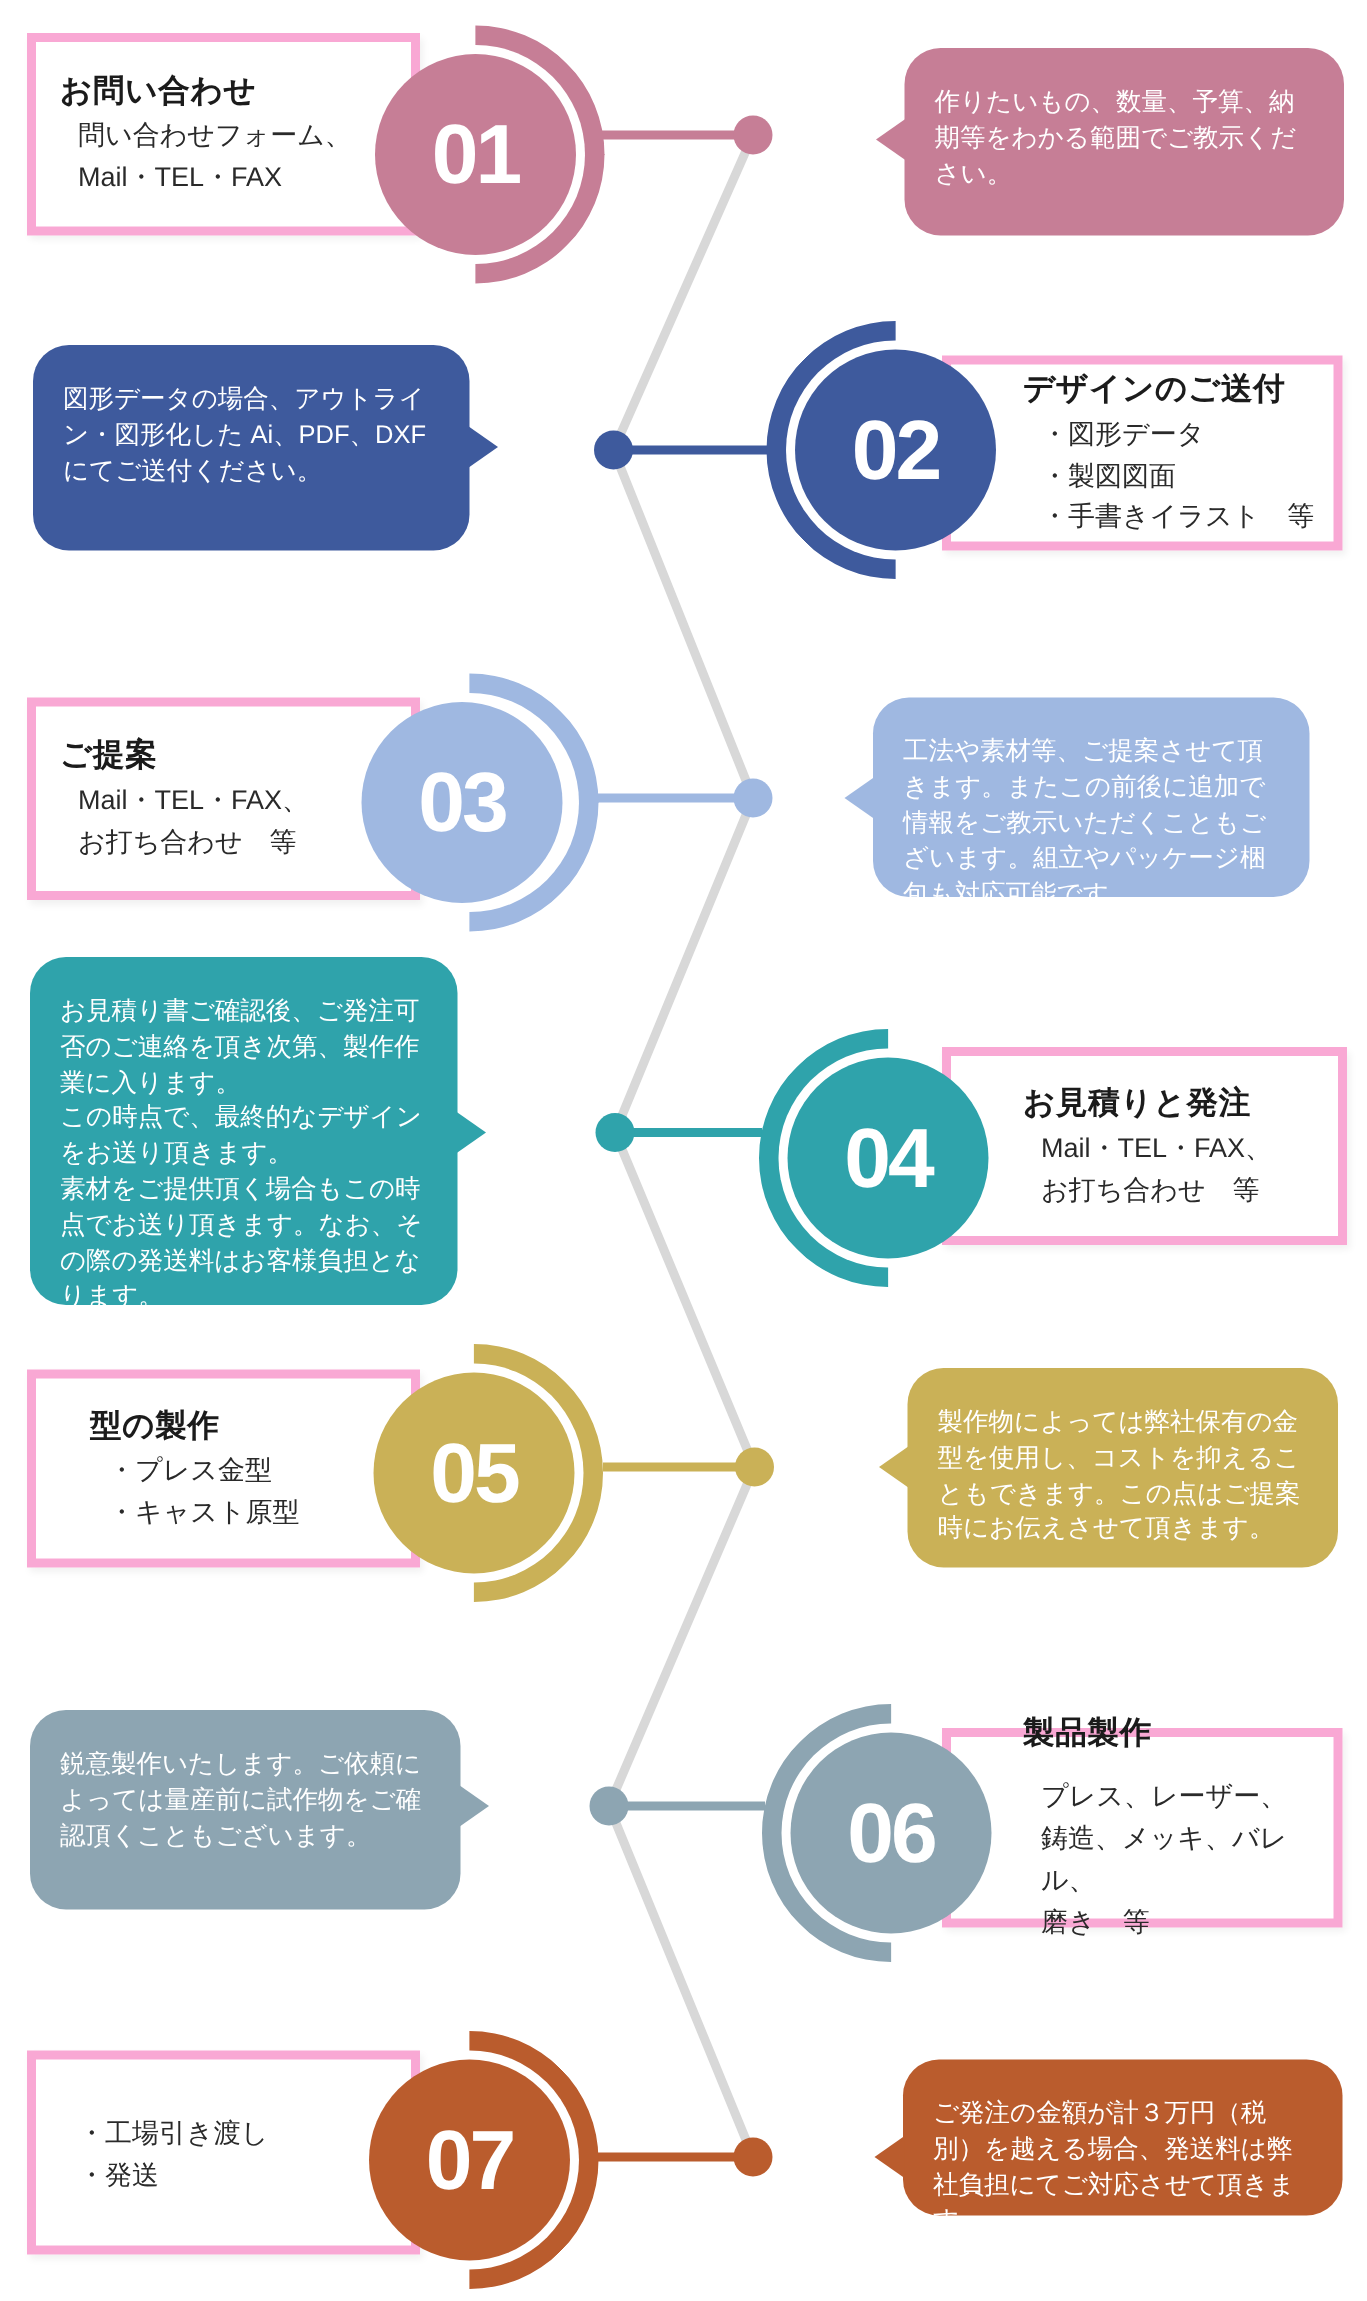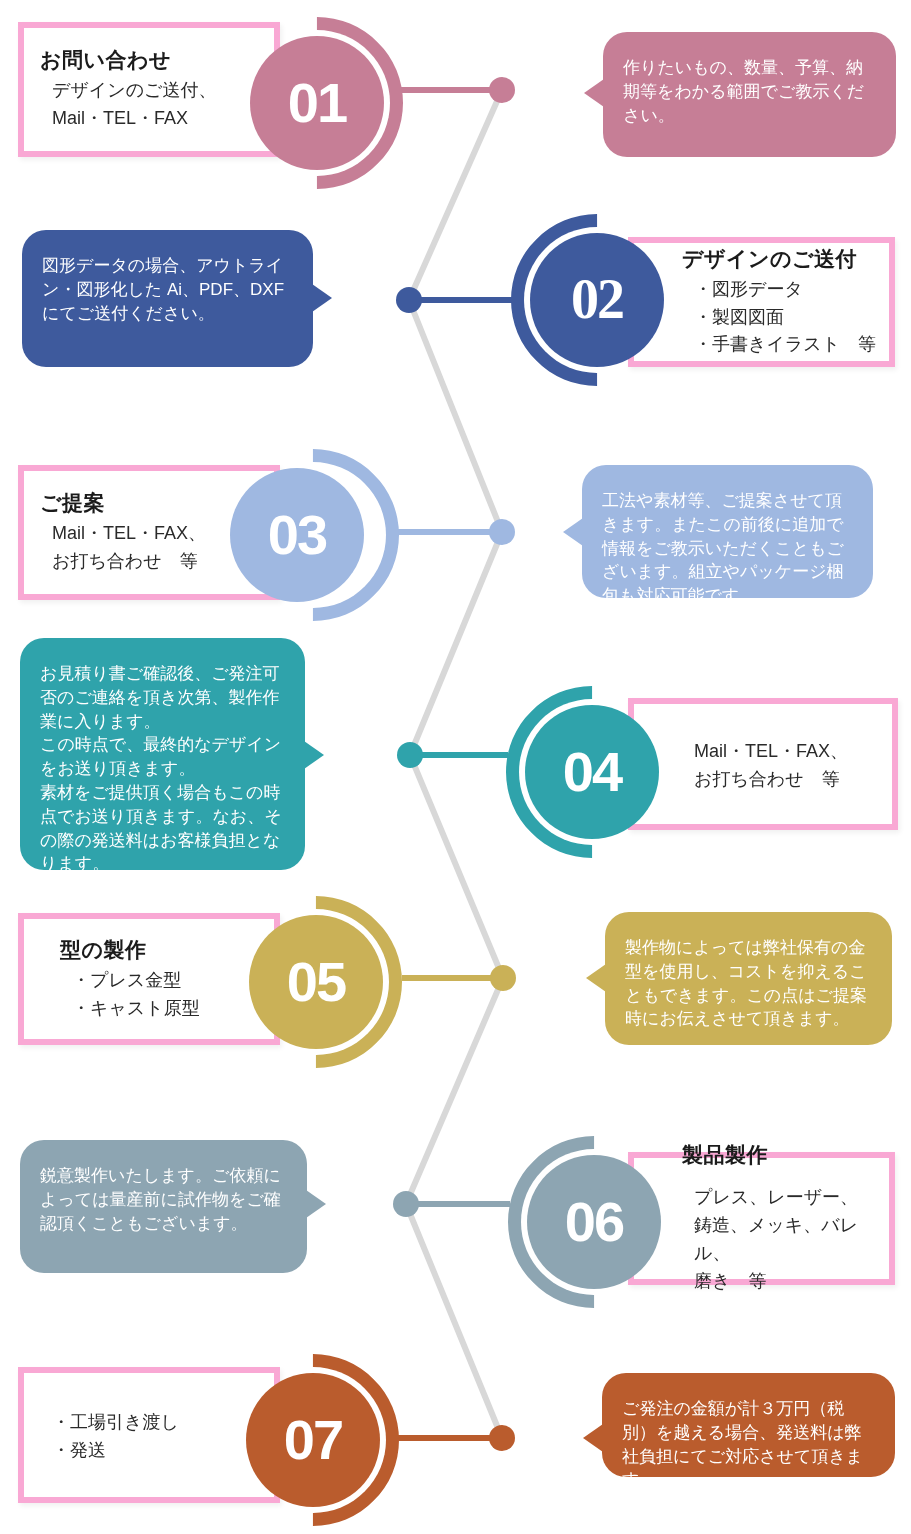--- a/index.html
+++ b/index.html
@@ -55,29 +55,29 @@
   .s1-box{left:18px;top:22px;width:262px;height:135px;}
   .s1-ring{left:231px;top:17px;}
   .s1-circle{left:250px;top:36px;}
   .s1-conn{left:400px;top:87px;width:104px;}
   .s1-dot{left:489px;top:77px;}
   .s1-bubble{left:603px;top:32px;width:293px;height:125px;}
   .s1-tail{top:47px;}
   
   .s2-box{left:628px;top:237px;width:267px;height:130px;}
   .s2-ring{left:511px;top:214px;}
-  .s2-circle{left:530px;top:233px;font-family:Liberation Serif, serif;}
+  .s2-circle{left:530px;top:233px;}
   .s2-conn{left:407px;top:297px;width:106px;}
   .s2-dot{left:396px;top:287px;}
   .s2-bubble{left:22px;top:230px;width:291px;height:137px;}
   .s2-tail{top:54px;}
   
   .s3-box{left:18px;top:465px;width:262px;height:135px;}
   .s3-ring{left:227px;top:449px;}
-  .s3-circle{left:230px;top:468px;}
+  .s3-circle{left:241px;top:468px;}
   .s3-conn{left:396px;top:529px;width:106px;}
   .s3-dot{left:489px;top:519px;}
   .s3-bubble{left:582px;top:465px;width:291px;height:133px;}
   .s3-tail{top:53px;}
   
   .s4-box{left:628px;top:698px;width:270px;height:132px;}
   .s4-ring{left:506px;top:686px;}
   .s4-circle{left:525px;top:705px;}
   .s4-conn{left:408px;top:752px;width:100px;}
   .s4-dot{left:397px;top:742px;}
@@ -113,21 +113,21 @@
 
 <div id="canvas">
 
   <svg id="zigzag" width="911" height="1534" viewBox="0 0 911 1534">
     <polyline points="502,90 409,300 502,532 410,755 503,978 406,1204 502,1438" fill="none" stroke="#d8d8d8" stroke-width="6" stroke-linecap="round" stroke-linejoin="round"></polyline>
   </svg>
 
   <div class="step" style="--c: #c67e96;">
     <div class="box box-l s1-box">
       <div class="box-title">お問い合わせ</div>
-      <div class="box-body">デザインのご送付、
+      <div class="box-body">問い合わせフォーム、
 Mail・TEL・FAX</div>
     </div>
     <div class="conn s1-conn"></div>
     <div class="ring arc-right s1-ring"></div>
     <div class="circle s1-circle">01</div>
     <div class="dot s1-dot"></div>
     <div class="bubble s1-bubble">
       <div class="tail tail-left s1-tail"></div>
       <div>作りたいもの、数量、予算、納期等をわかる範囲でご教示ください。</div>
     </div>
@@ -161,20 +161,21 @@
     <div class="circle s3-circle">03</div>
     <div class="dot s3-dot"></div>
     <div class="bubble s3-bubble">
       <div class="tail tail-left s3-tail"></div>
       <div>工法や素材等、ご提案させて頂きます。またこの前後に追加で情報をご教示いただくこともございます。組立やパッケージ梱包も対応可能です。</div>
     </div>
   </div>
 
   <div class="step" style="--c: #2fa3ab;">
     <div class="box box-r s4-box">
+      <div class="box-title">お見積りと発注</div>
       <div class="box-body">Mail・TEL・FAX、
 お打ち合わせ　等</div>
     </div>
     <div class="conn s4-conn"></div>
     <div class="ring arc-left s4-ring"></div>
     <div class="circle s4-circle">04</div>
     <div class="dot s4-dot"></div>
     <div class="bubble s4-bubble">
       <div class="tail tail-right s4-tail"></div>
       <div>お見積り書ご確認後、ご発注可否のご連絡を頂き次第、製作作業に入ります。

